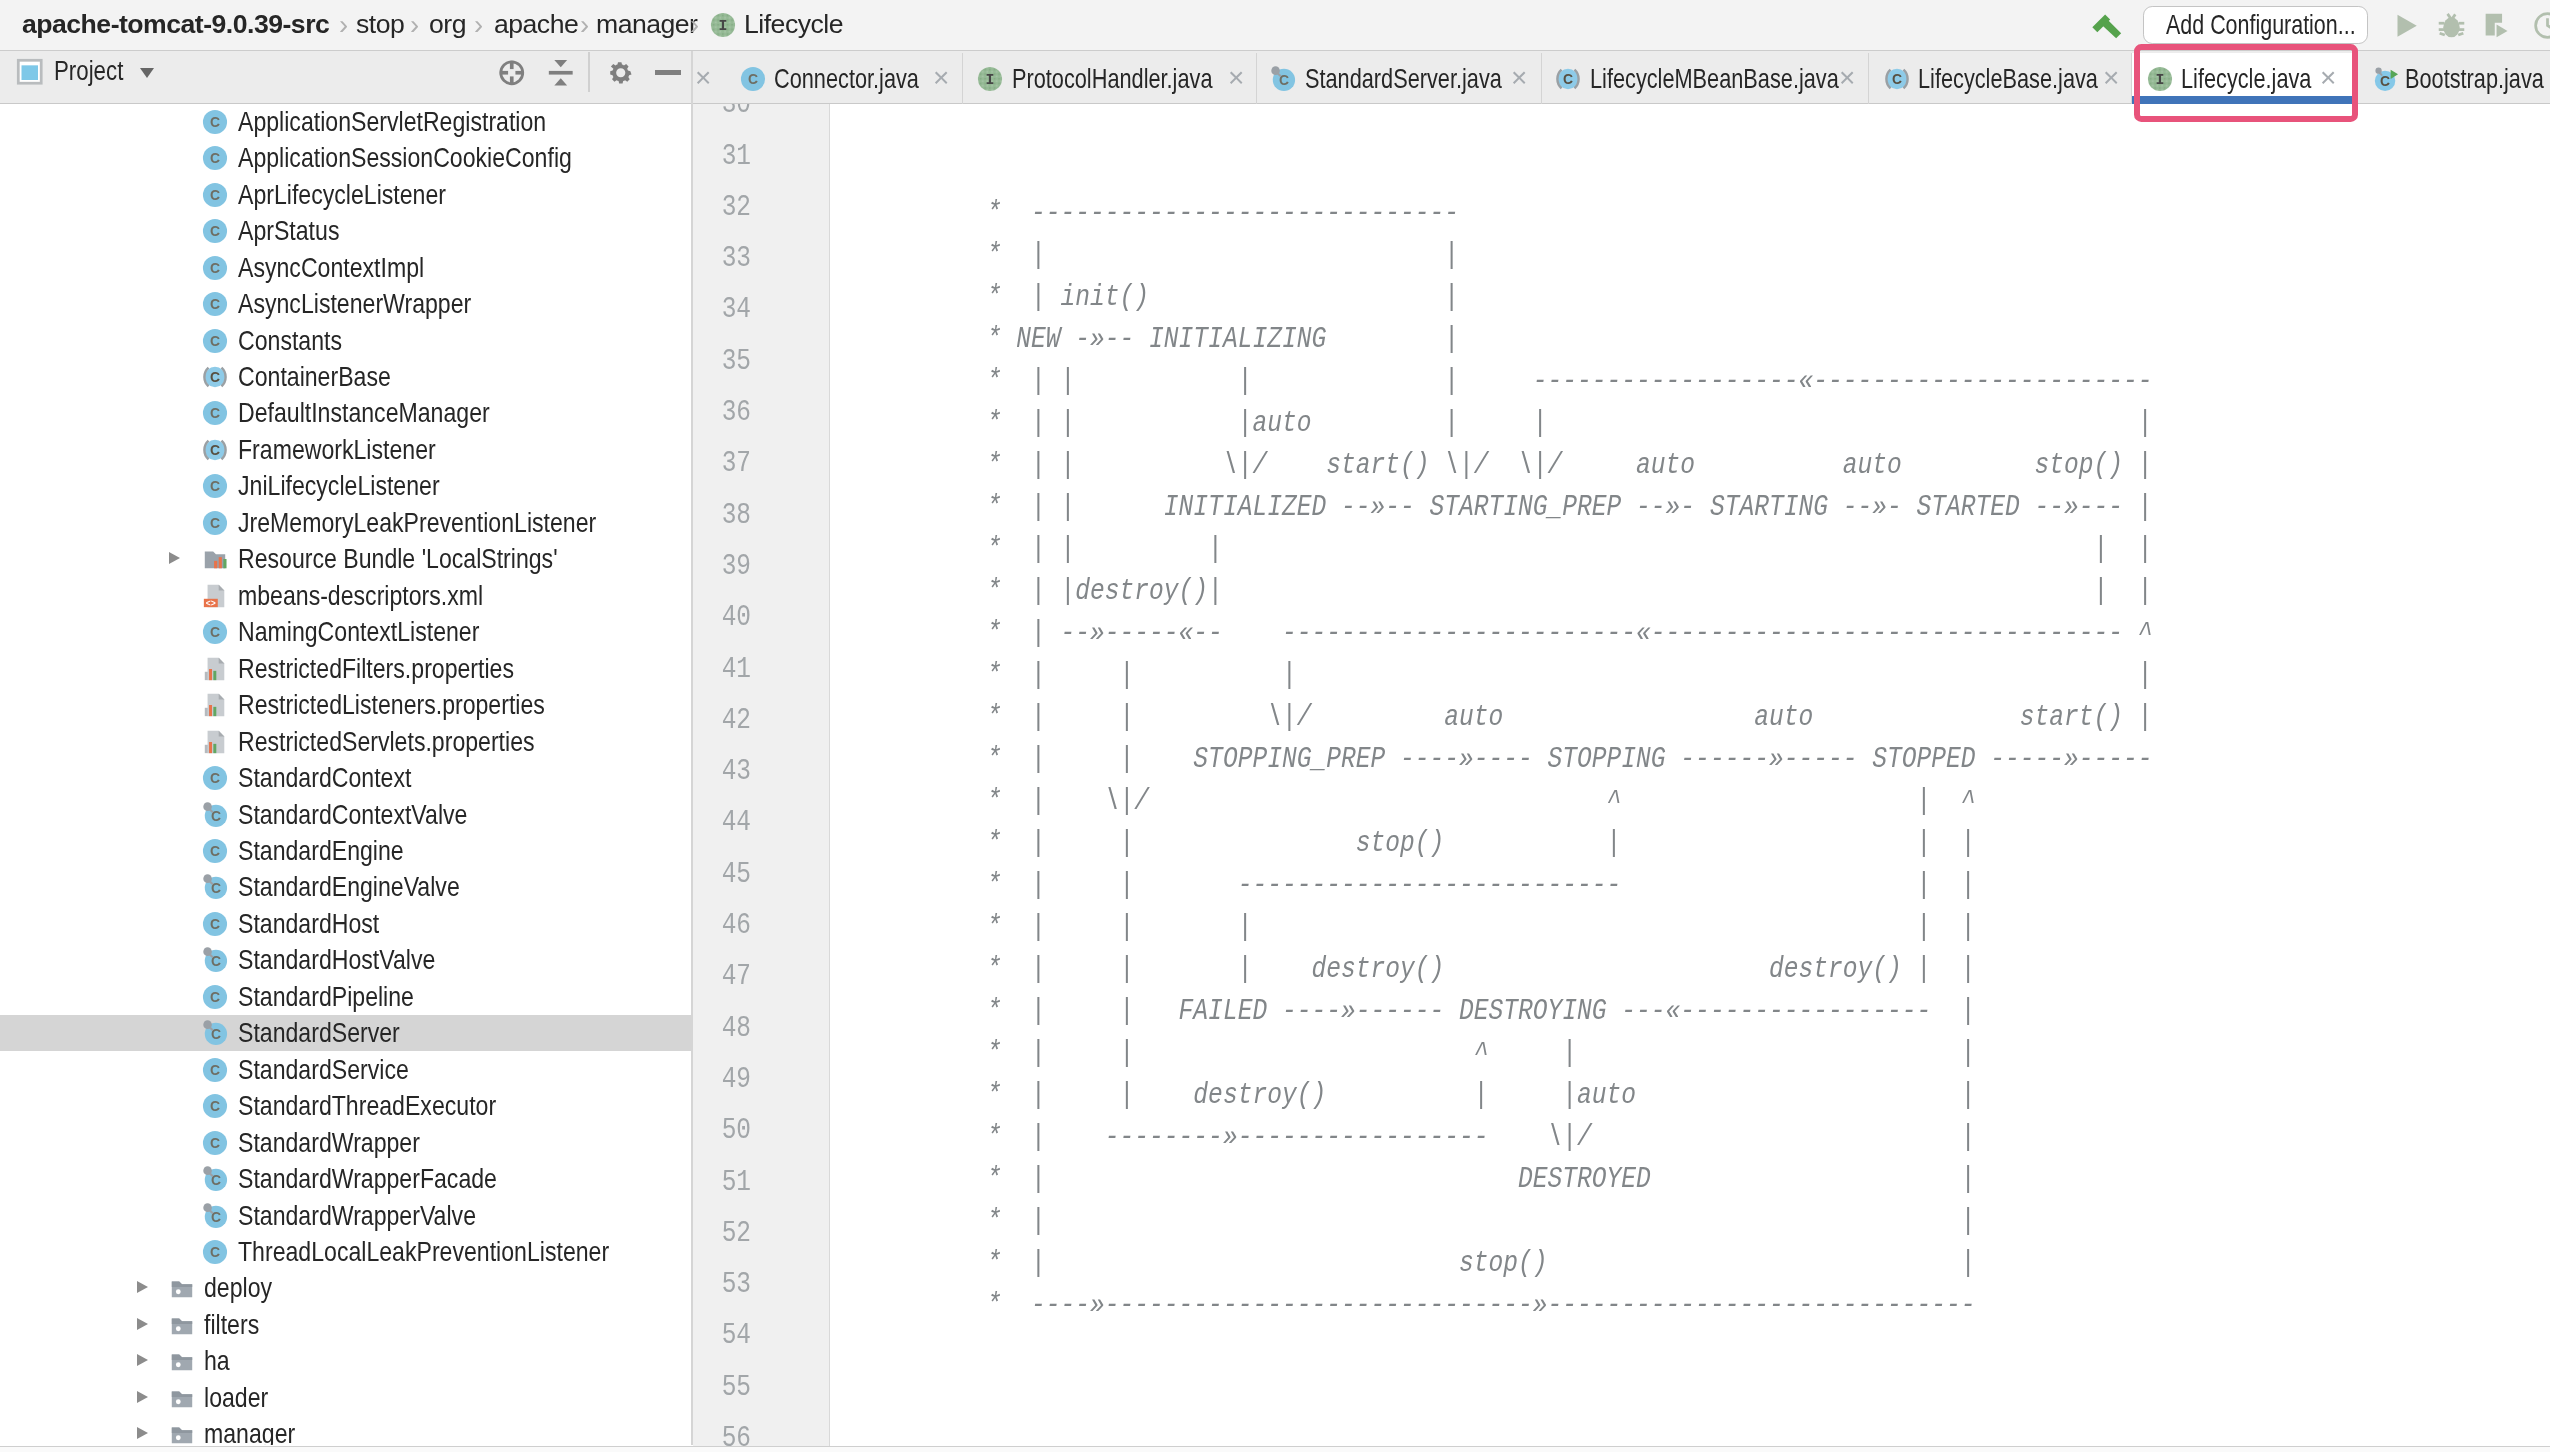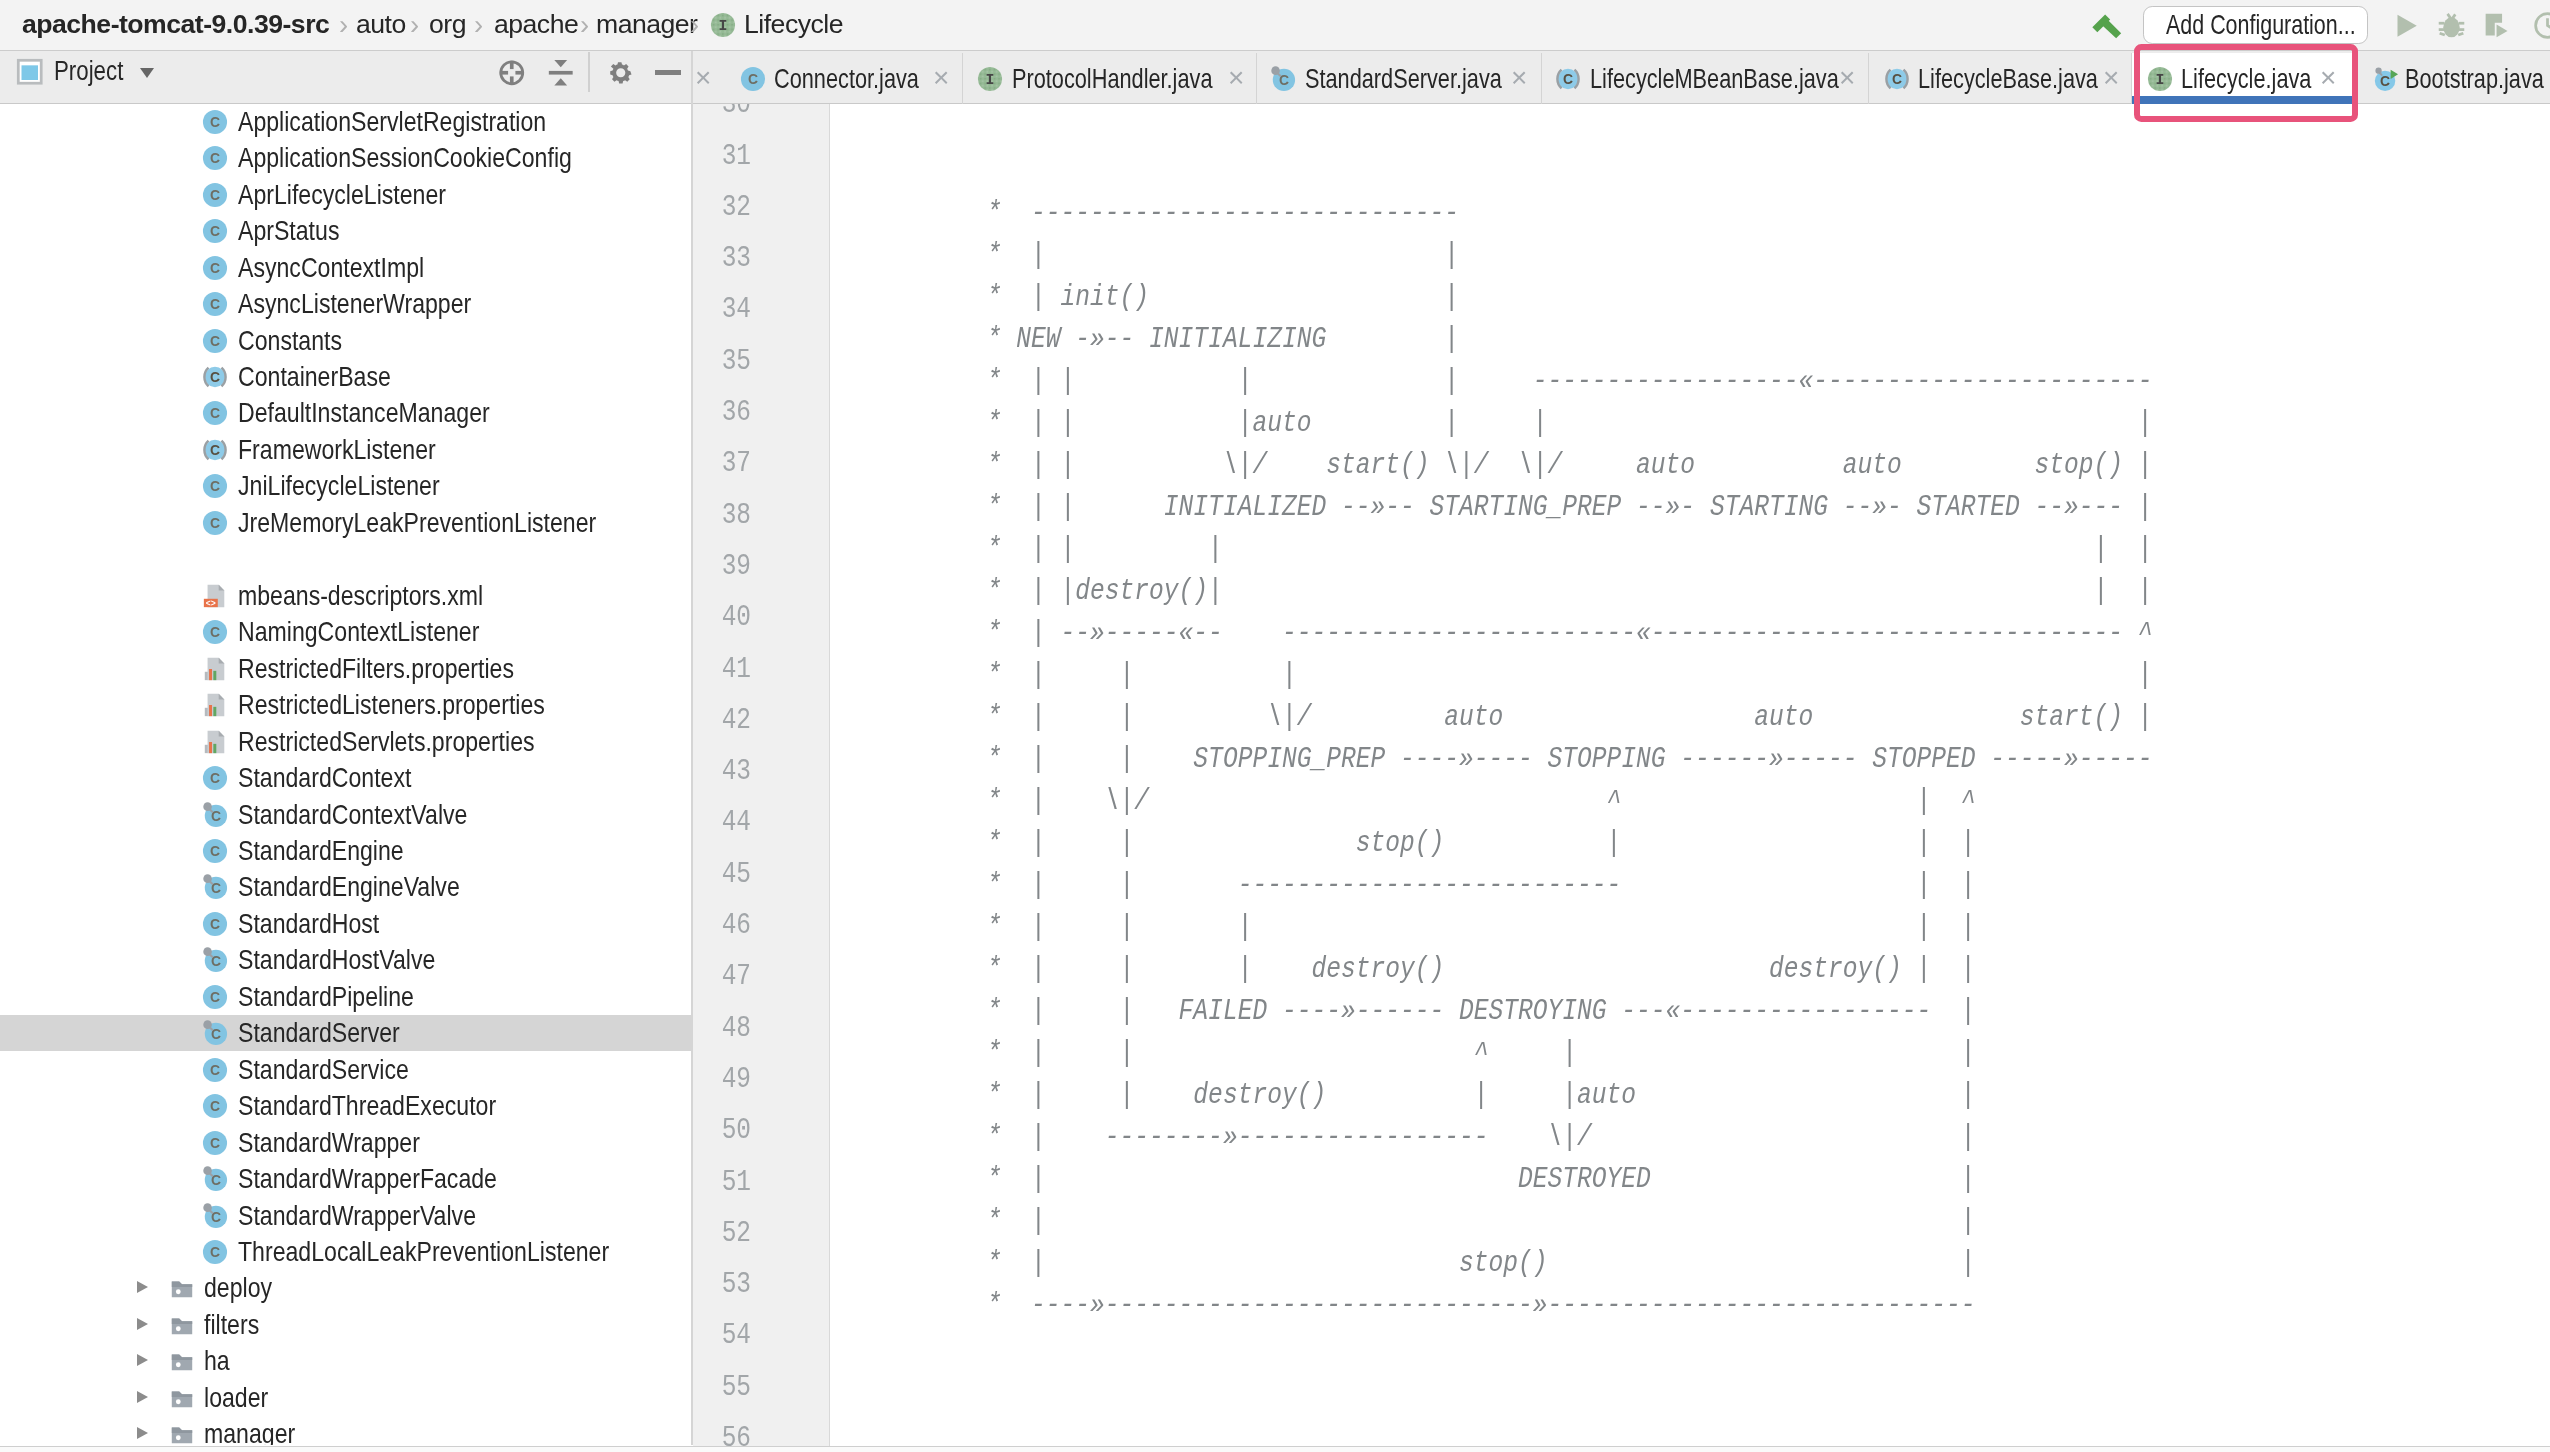--- a/index.html
+++ b/index.html
@@ -154,20 +154,32 @@
           </svg></div>
         <div class="tt" style="position:absolute;left:238px;top:0;height:36px;line-height:36px">JniLifecycleListener</div>
       </div>
 <div style="position:absolute;left:0;top:505px;width:691px;height:36px">
         <div style="position:absolute;left:202px;top:5.4px;width:26px;height:26px"><svg width="26" height="26" viewBox="0 0 28 28">
             <circle cx="14" cy="14" r="13" fill="#82c4e2"></circle>
             <text x="14" y="19.5" font-family="Liberation Sans" font-size="15" font-weight="bold" fill="#6e6e64" text-anchor="middle">C</text>
           </svg></div>
         <div class="tt" style="position:absolute;left:238px;top:0;height:36px;line-height:36px">JreMemoryLeakPreventionListener</div>
       </div>
+<div style="position:absolute;left:0;top:541px;width:691px;height:36px">
+        <div style="position:absolute;left:169px;top:11px;width:0;height:0;border-left:11px solid #8c8c8c;border-top:6.9px solid transparent;border-bottom:6.9px solid transparent"></div>
+        <div style="position:absolute;left:202px;top:5.4px;width:26px;height:26px"><svg width="26" height="26" viewBox="0 0 28 28">
+            <path d="M3 6 h9 l3 3 h10 v15 h-22 z" fill="#9aa2aa"></path>
+            <g>
+              <rect x="13" y="16" width="3.4" height="8" fill="#e8734a"></rect>
+              <rect x="18" y="12" width="3.4" height="12" fill="#e8734a"></rect>
+              <rect x="23" y="14" width="3.4" height="10" fill="#62a762"></rect>
+            </g>
+          </svg></div>
+        <div class="tt" style="position:absolute;left:238px;top:0;height:36px;line-height:36px">Resource Bundle 'LocalStrings'</div>
+      </div>
 <div style="position:absolute;left:0;top:578px;width:691px;height:36px">
         <div style="position:absolute;left:202px;top:5.4px;width:26px;height:26px"><svg width="26" height="26" viewBox="0 0 28 28">
             <path d="M6 2 h12 l6 6 v18 h-18 z" fill="#c8ccd0"></path>
             <path d="M18 2 l6 6 h-6 z" fill="#a8acb0"></path>
             <rect x="2" y="17" width="15" height="9" fill="#e8734a"></rect>
             <text x="9.5" y="24.5" font-family="Liberation Mono" font-size="9" font-weight="bold" fill="#ffffff" text-anchor="middle">&lt;&gt;</text>
           </svg></div>
         <div class="tt" style="position:absolute;left:238px;top:0;height:36px;line-height:36px">mbeans-descriptors.xml</div>
       </div>
 <div style="position:absolute;left:0;top:614px;width:691px;height:36px">
@@ -380,21 +392,21 @@
           </svg></div>
         <div class="tt" style="position:absolute;left:204px;top:0;height:36px;line-height:36px">manager</div>
       </div>
 </div>
 </div>
 
 <div style="position:absolute;left:0;top:0;width:2550px;height:51px;background:#f3f3f3;border-bottom:1.8px solid #cccccc">
 <div style="position:absolute;left:0;top:0;width:2550px;height:49px;font-size:26.6px;letter-spacing:-0.5px;color:#262626;white-space:nowrap">
       <div class="bold" style="position:absolute;left:22px;top:0;height:49px;line-height:49px">apache-tomcat-9.0.39-src</div>
       <div class="chev" style="position:absolute;left:339px;top:0;height:49px;line-height:49px">›</div>
-      <div class="" style="position:absolute;left:356px;top:0;height:49px;line-height:49px">auto</div>
+      <div class="" style="position:absolute;left:356px;top:0;height:49px;line-height:49px">stop</div>
       <div class="chev" style="position:absolute;left:410px;top:0;height:49px;line-height:49px">›</div>
       <div class="" style="position:absolute;left:429px;top:0;height:39px;line-height:49px">org</div>
       <div class="chev" style="position:absolute;left:474px;top:0;height:49px;line-height:49px">›</div>
       <div class="" style="position:absolute;left:494px;top:0;height:49px;line-height:49px">apache</div>
       <div class="chev" style="position:absolute;left:580px;top:0;height:49px;line-height:49px">›</div>
       <div class="" style="position:absolute;left:596px;top:0;height:49px;line-height:49px">manager</div>
       <div class="chev" style="position:absolute;left:690px;top:0;height:49px;line-height:49px">›</div>
     </div>
 <div style="position:absolute;left:710px;top:12px;width:26px;height:26px"><svg width="26" height="26" viewBox="0 0 28 28">
         <defs>

